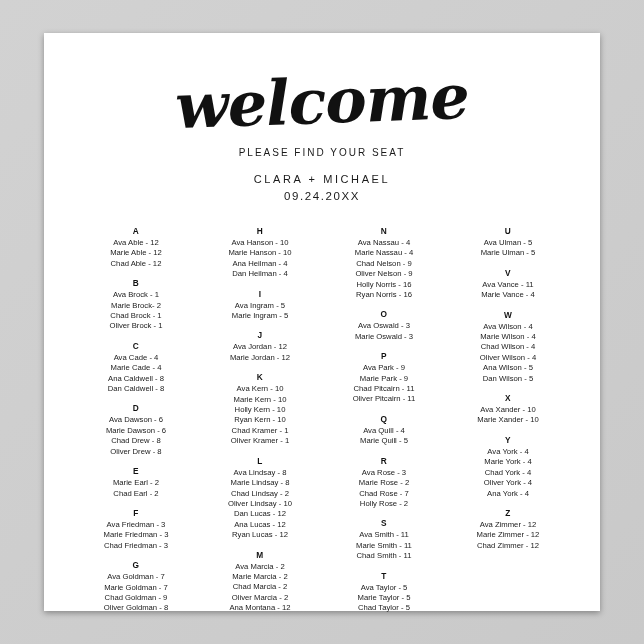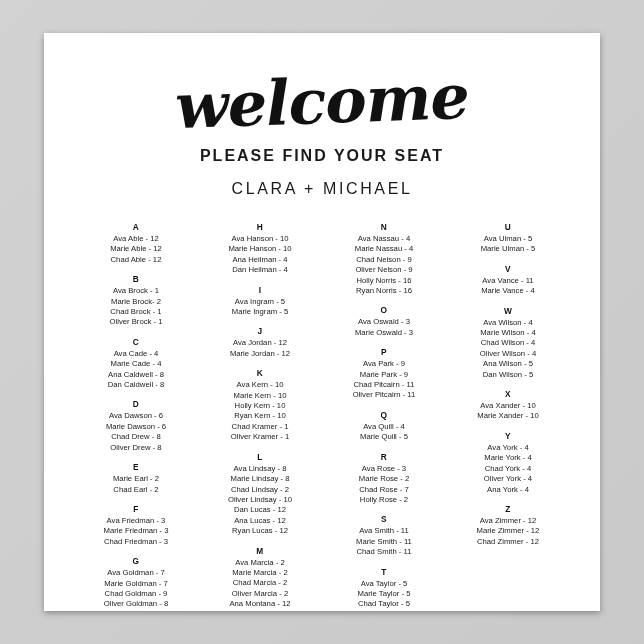--- a/index.html
+++ b/index.html
@@ -44,29 +44,29 @@
     font-style: italic;
     font-weight: bold;
     font-size: 62px;
     line-height: 62px;
     letter-spacing: -1px;
     color: #111111;
     margin: 0;
     transform: rotate(-2deg);
   }
   .find-seat {
-    font-size: 16px;
+    font-size: 10px;
     letter-spacing: 2.0px;
     color: #1a1a1a;
     margin-top: 14px;
-    font-weight: 700;
+    font-weight: 400;
     text-align: center;
   }
   .couple {
-    font-size: 16px;
+    font-size: 11px;
     letter-spacing: 2.6px;
     color: #1a1a1a;
     margin-top: 15px;
     font-weight: 400;
   }
   .date {
     font-size: 11.5px;
     letter-spacing: 1.6px;
     color: #1a1a1a;
     margin-top: 5px;
@@ -105,20 +105,21 @@
 <body>
 
 <div id="stage">
   <div id="poster">
     <div class="poster-inner">
 
       <div class="header">
         <div class="welcome">welcome</div>
         <div class="find-seat">PLEASE FIND YOUR SEAT</div>
         <div class="couple">CLARA + MICHAEL</div>
+        <div class="date">09.24.20XX</div>
       </div>
 
       <div class="columns" id="columns">
           <div class="column">
             <div class="group">
               <div class="group-letter">A</div>
               <div class="guest">Ava Able - 12</div>
               <div class="guest">Marie Able - 12</div>
               <div class="guest">Chad Able - 12</div>
             </div>

